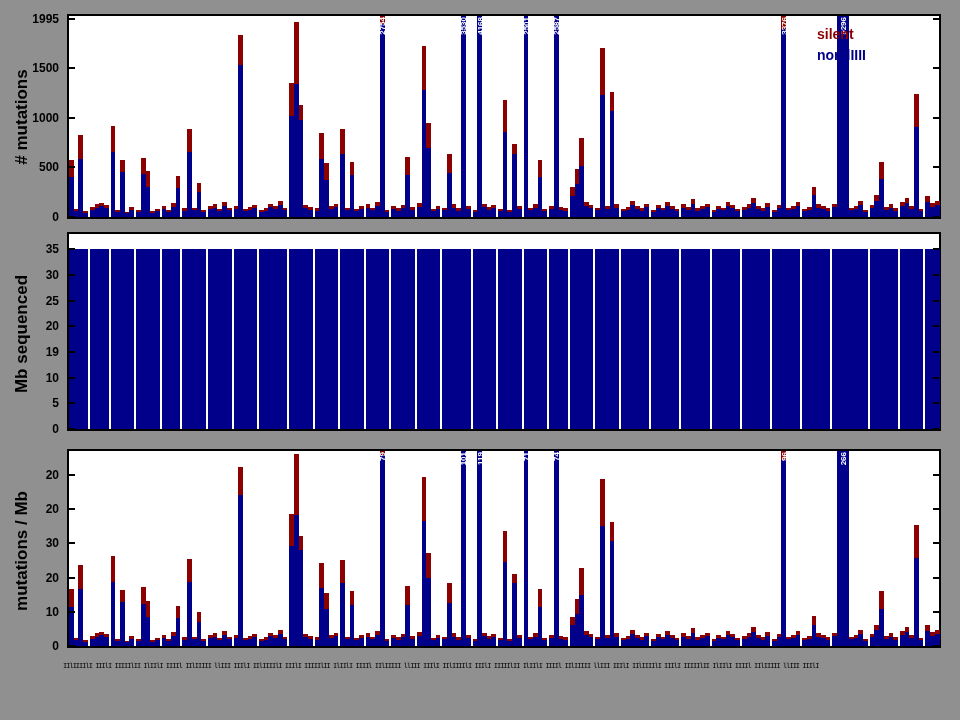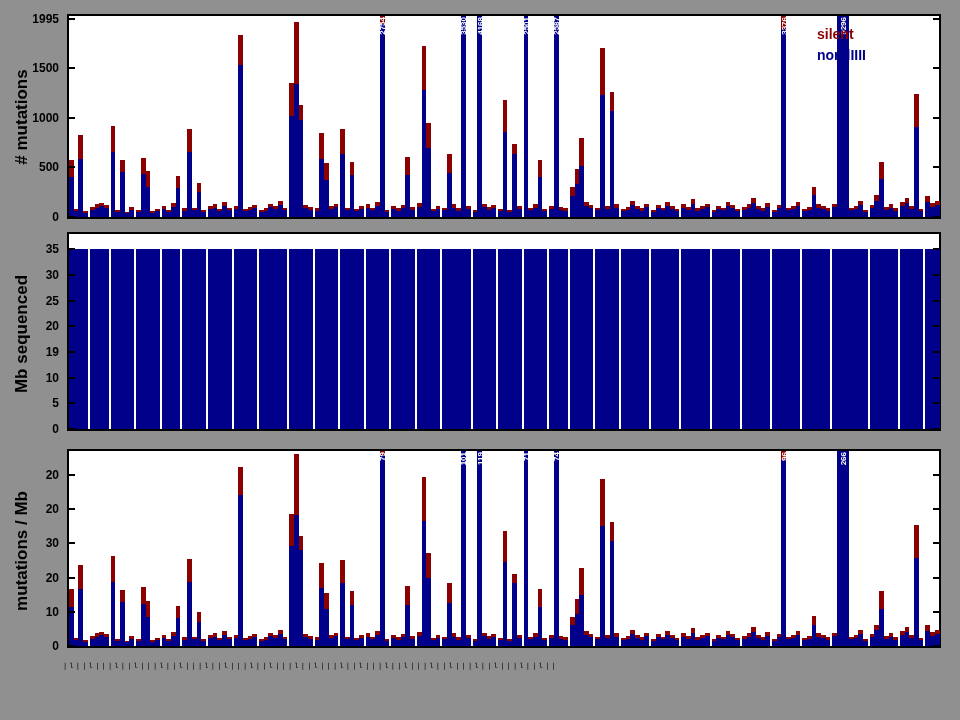--- a/index.html
+++ b/index.html
@@ -2317,16 +2317,16 @@
       <div class="tickmark" style="left: 933px; top: 542.368px;"></div>
       <div class="ytick-label" style="left: 15px; top: 503.158px;">20</div>
       <div class="tickmark" style="left: 69px; top: 508.158px;"></div>
       <div class="tickmark" style="left: 933px; top: 508.158px;"></div>
       <div class="ytick-label" style="left: 15px; top: 468.947px;">20</div>
       <div class="tickmark" style="left: 69px; top: 473.947px;"></div>
       <div class="tickmark" style="left: 933px; top: 473.947px;"></div>
     </div>
 
   <div class="xlabels">
-      <div class="xlabel-row">| l | | l | | | l | | l | | | l | | l | | | l | | l | | | l | | l | | | l | | l | | | l | | l | | | l | | l | | | l | | l | | | l | | l | | | l | | l | |</div>
+      <div class="xlabel-row">IIlIIIIlI IIIlI IIIIIlII IlIIlI IIIIl IIlIIIII llIII IIIlI IIlIIIIlI IIIlI IIIIIlII IlIIlI IIIIl IIlIIIII llIII IIIlI IIlIIIIlI IIIlI IIIIIlII IlIIlI IIIIl IIlIIIII llIII IIIlI IIlIIIIlI IIIlI IIIIIlII IlIIlI IIIIl IIlIIIII llIII IIIlI</div>
     </div>
 
 </div>
 
 </body></html>

